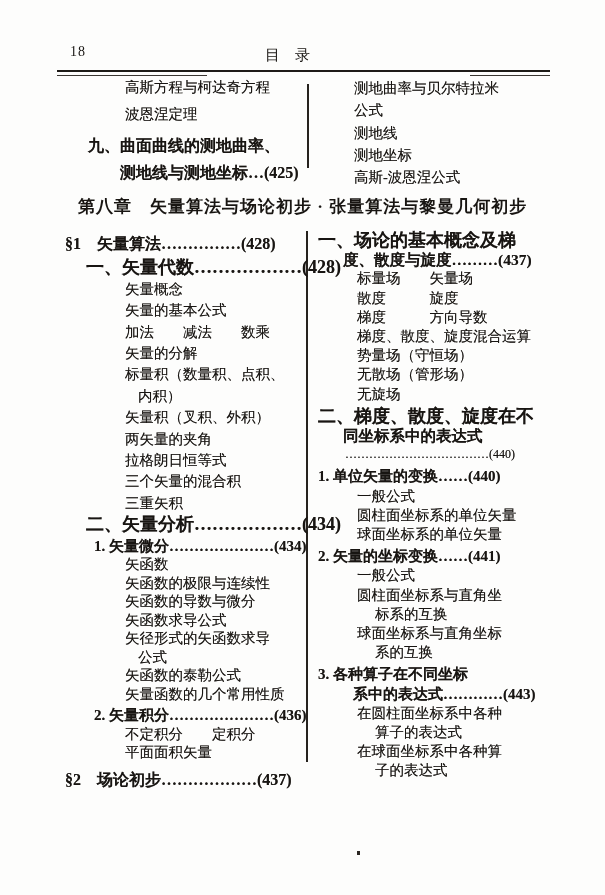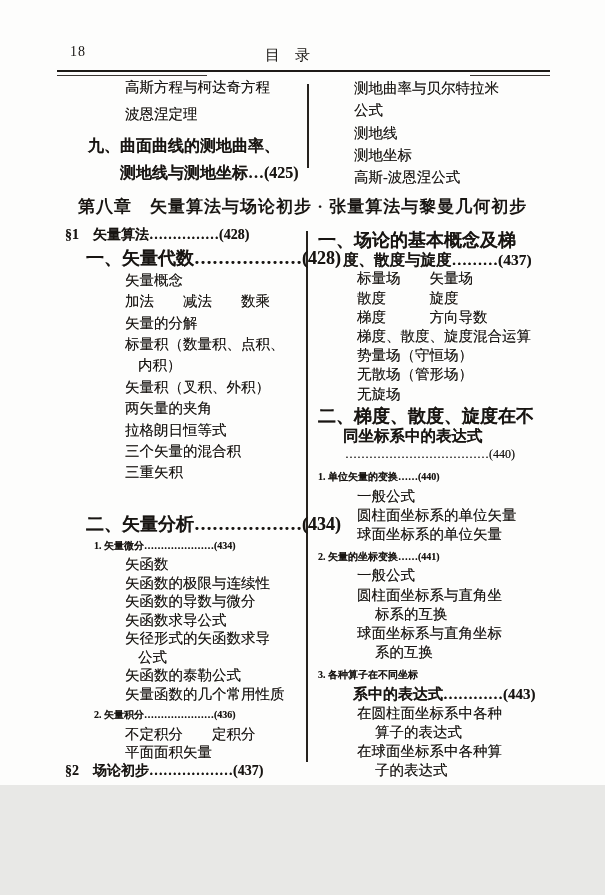--- a/index.html
+++ b/index.html
@@ -2,21 +2,21 @@
 <html><head>
 <meta charset="utf-8">
 <style>
   html,body{margin:0;padding:0;}
   body{
     font-family:"Liberation Serif","DejaVu Serif",serif;
     background:#e8e8e6;
   }
   .page{
     position:relative;
-    width:605px;height:785px;
+    width:605px;height:895px;
     background:#fdfdfc;
     color:#181512;
     overflow:hidden;
   }
   
   .pgnum{
     position:absolute;left:70px;top:44px;
     font-size:14px;letter-spacing:1px;
   }
   .htitle{
@@ -52,25 +52,25 @@
   #topleft .line{line-height:27px;}
   #topright{left:318px;top:77px;width:242px;}
   #topright .line{line-height:22.3px;}
   #mainleftA{left:60px;top:224px;width:246px;}
   #mainleftA .line{line-height:21.4px;}
   #mainleftB{left:60px;top:512px;width:246px;}
   #mainleftB .line{line-height:18.5px;}
   #mainright{left:318px;top:228px;width:246px;}
   #mainright .line{line-height:19.2px;}
   
-  .c-sec {font-weight:bold;font-size:14px;padding-left:5px;margin-top:0;}
+  .c-sec {font-weight:bold;font-size:16px;padding-left:5px;margin-top:9px;}
   .c-h1  {font-weight:bold;font-size:18px;padding-left:26px;margin-top:3px;}
   .c-h1c {font-weight:bold;font-size:15.5px;padding-left:58px;}
   .c-h1dots{font-weight:normal;font-size:12px;padding-left:26px;}
-  .c-sub {font-weight:600;font-size:10px;padding-left:34px;margin-top:3px;}
+  .c-sub {font-weight:600;font-size:15px;padding-left:34px;margin-top:3px;}
   .c-subc{font-weight:600;font-size:15px;padding-left:52px;}
   .c-leaf{font-size:14.5px;padding-left:65px;}
   .c-leafc{font-size:14.5px;padding-left:78px;}
   
   #topleft .c-h1{padding-left:28px;margin-top:4px;font-size:16px;}
   #topleft .c-h1c{padding-left:60px;font-size:16px;}
   
   #topright .c-leaf{padding-left:36px;}
   
   #mainright .c-h1{padding-left:0;}
@@ -110,20 +110,21 @@
       <div class="line c-leaf">测地坐标</div>
       <div class="line c-leaf">高斯-波恩涅公式</div>
     </div>
 
   <div class="chapter">第八章　矢量算法与场论初步 · 张量算法与黎曼几何初步</div>
 
   <div class="col" id="mainleftA">
       <div class="line c-sec">§1　矢量算法……………(428)</div>
       <div class="line c-h1">一、矢量代数………………(428)</div>
       <div class="line c-leaf">矢量概念</div>
+      <div class="line c-leaf">矢量的基本公式</div>
       <div class="line c-leaf">加法　　减法　　数乘</div>
       <div class="line c-leaf">矢量的分解</div>
       <div class="line c-leaf">标量积（数量积、点积、</div>
       <div class="line c-leafc">内积）</div>
       <div class="line c-leaf">矢量积（叉积、外积）</div>
       <div class="line c-leaf">两矢量的夹角</div>
       <div class="line c-leaf">拉格朗日恒等式</div>
       <div class="line c-leaf">三个矢量的混合积</div>
       <div class="line c-leaf">三重矢积</div>
     </div>

